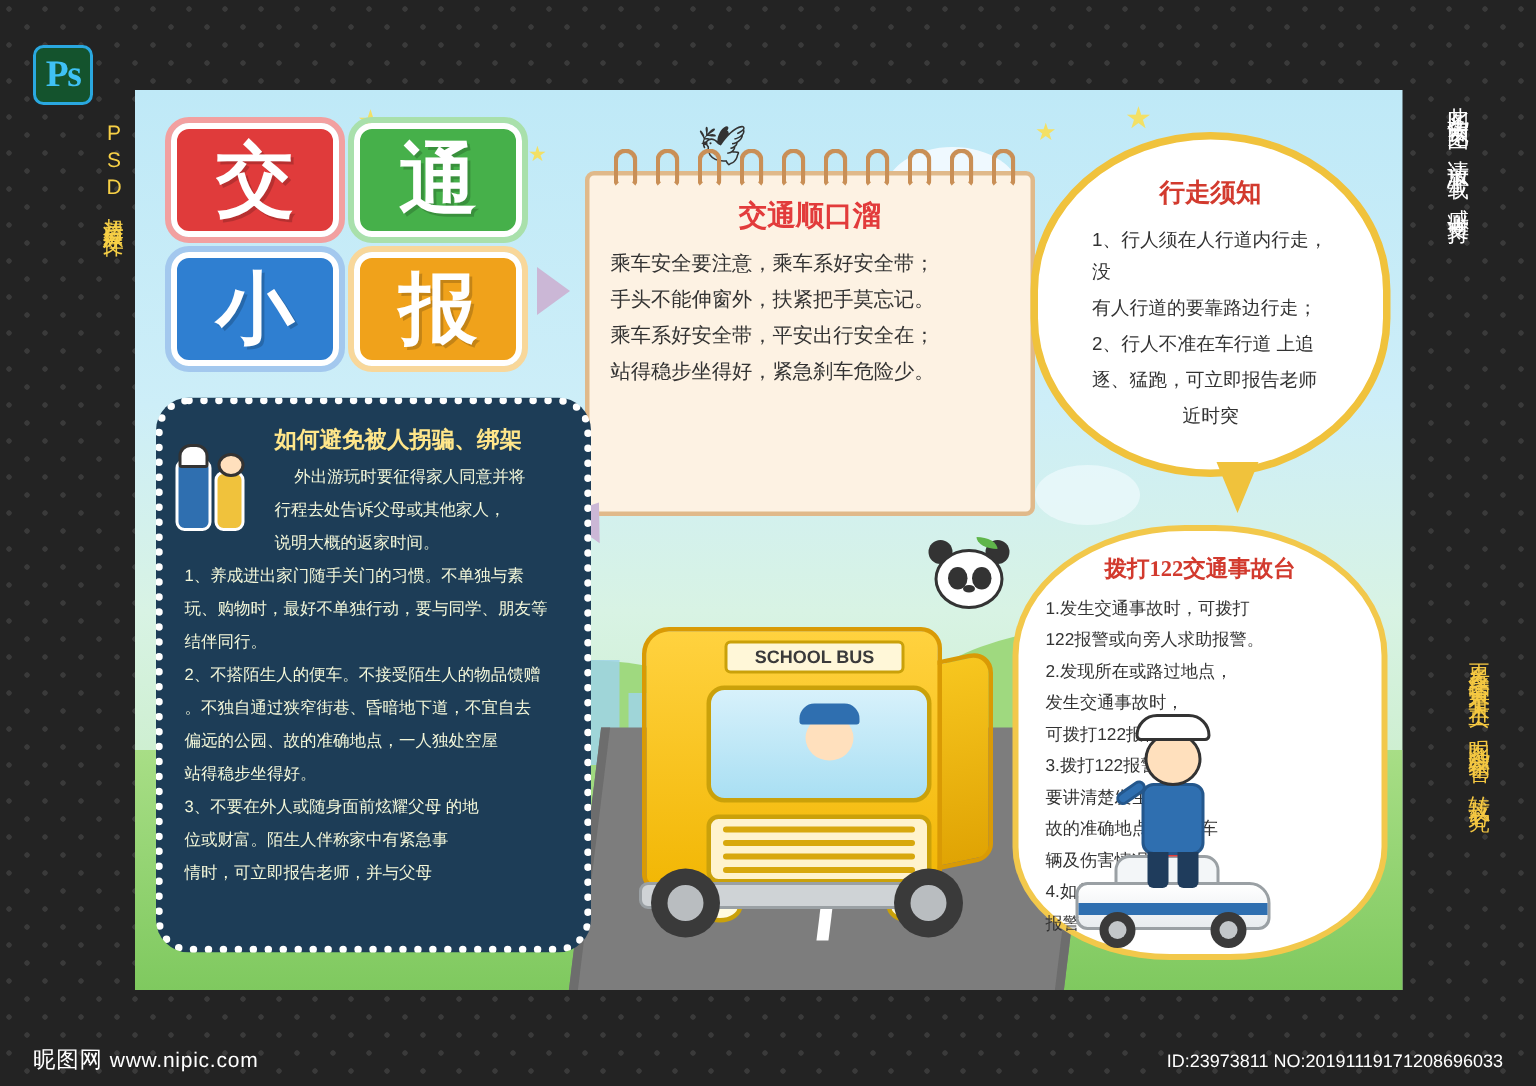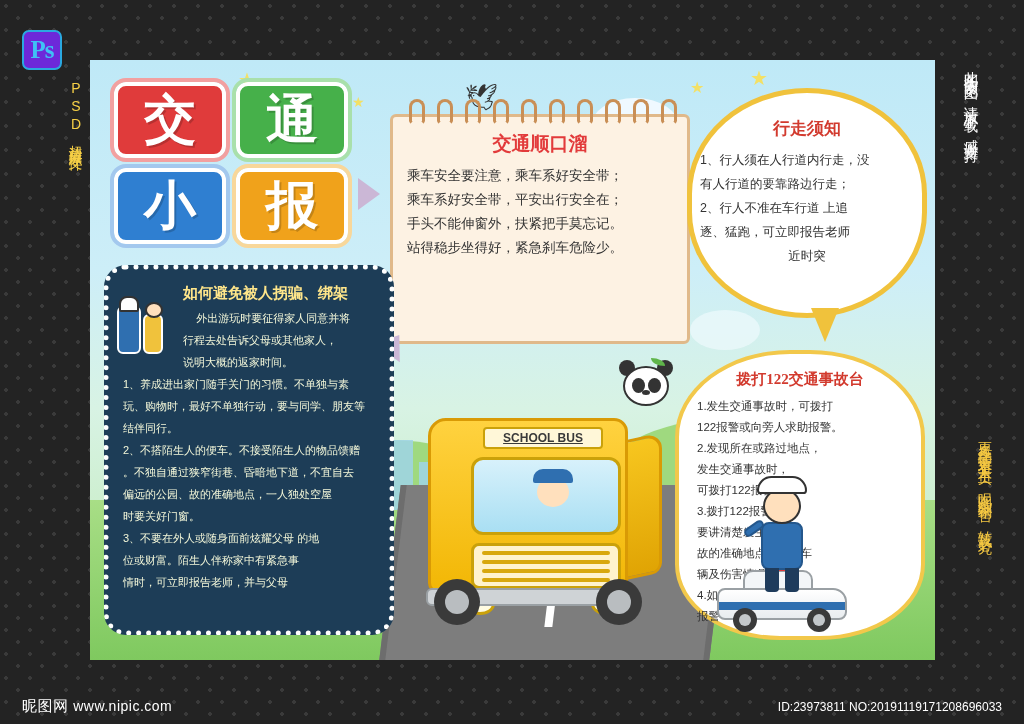--- a/index.html
+++ b/index.html
@@ -19,21 +19,21 @@
     background-color: #232323;
     background-image:
       radial-gradient(circle at 6px 6px, #3a3a3a 1.6px, transparent 2px),
       radial-gradient(circle at 18px 18px, #3a3a3a 1.6px, transparent 2px);
     background-size: 24px 24px, 24px 24px;
   }
   
   .ps-badge {
     position: absolute; left: 22px; top: 30px;
     width: 40px; height: 40px;
-    background: #6d28d9;
+    background: #14532d;
     border: 2px solid #2aa8e0;
     border-radius: 7px;
     color: #3fc1f5;
     font-family: "Liberation Serif", serif;
     font-weight: bold;
     font-size: 25px;
     line-height: 36px;
     text-align: center;
     letter-spacing: -1px;
   }
@@ -184,21 +184,21 @@
     position: absolute; left: 375px; top: 22px; font-size: 26px; color: #333;
   }
 
   
   .bubble-top {
     position: absolute; right: 8px; top: 28px;
     width: 240px; height: 230px;
     background: #fff;
     border: 5px solid #f0c23c;
     border-radius: 50% / 46%;
-    padding: 18px 8px;
+    padding: 18px 36px;
   }
   .bubble-top h3 {
     margin: 6px 0 10px; text-align: center;
     color: #d23a2e; font-size: 17px; font-family: "Liberation Serif", serif;
   }
   .bubble-top p { margin: 3px 0; font-size: 12.5px; line-height: 21px; color: #333; }
   .bubble-tail {
     position: absolute; right: 96px; top: 248px;
     width: 0; height: 0;
     border-left: 14px solid transparent;
@@ -282,21 +282,21 @@
     position:absolute; left:200px; top:48px; width:52px; height:140px;
     background: linear-gradient(#f7c61f,#e0a404);
     border: 3px solid #d99a05;
     border-radius: 0 16px 10px 0;
     transform: skewY(-12deg);
   }
   .bus-sign {
     position:absolute; left:52px; top:6px; width:120px; height:22px;
     background:#fff7d8; border:2px solid #caa10a; border-radius:4px;
     font-size:12px; text-align:center; line-height:19px; color:#3a3a3a;
-    font-family:"Liberation Sans", sans-serif; font-weight:bold;text-decoration:underline;
+    font-family:"Liberation Sans", sans-serif; font-weight:bold;
   }
   .windshield {
     position:absolute; left:40px; top:36px; width:150px; height:78px;
     background: linear-gradient(#d7f1fb,#a9dff3);
     border:3px solid #caa10a; border-radius:12px;
   }
   .driver {
     position:absolute; left:100px; top:48px; width:44px; height:56px;
   }
   .driver .face { position:absolute; left:6px; top:8px; width:32px; height:30px; background:#ffe0bd; border-radius:50%; }
@@ -437,22 +437,22 @@
       <div class="ring"></div>
       <div class="ring"></div>
       <div class="ring"></div>
       <div class="ring"></div>
       <div class="ring"></div>
       <div class="ring"></div>
       <div class="ring"></div>
     </div>
     <h3>交通顺口溜</h3>
     <p>乘车安全要注意，乘车系好安全带；</p>
+    <p>手头不能伸窗外，扶紧把手莫忘记。</p>
     <p>乘车系好安全带，平安出行安全在；</p>
-    <p>手头不能伸窗外，扶紧把手莫忘记。</p>
     <p>站得稳步坐得好，紧急刹车危险少。</p>
   </div>
 
   <div class="arrow a1"></div>
   <div class="arrow a2"></div>
 
   <div class="bubble-top">
     <h3>行走须知</h3>
     <p>1、行人须在人行道内行走，没</p>
     <p>有人行道的要靠路边行走；</p>
@@ -472,21 +472,21 @@
     <h3>如何避免被人拐骗、绑架</h3>
     <p class="indent" style="margin-left:60px">外出游玩时要征得家人同意并将</p>
     <p style="margin-left:60px">行程去处告诉父母或其他家人，</p>
     <p style="margin-left:60px">说明大概的返家时间。</p>
     <p>1、养成进出家门随手关门的习惯。不单独与素</p>
     <p>玩、购物时，最好不单独行动，要与同学、朋友等</p>
     <p>结伴同行。</p>
     <p>2、不搭陌生人的便车。不接受陌生人的物品馈赠</p>
     <p>。不独自通过狭窄街巷、昏暗地下道，不宜自去</p>
     <p>偏远的公园、故的准确地点，一人独处空屋</p>
-    <p>时要关好门窗。</p>
+    <p>站得稳步坐得好。</p>
     <p>3、不要在外人或随身面前炫耀父母        的地</p>
     <p>位或财富。陌生人伴称家中有紧急事</p>
     <p>情时，可立即报告老师，并与父母</p>
   </div>
 
   <div class="panda">
     <div class="ear l"></div>
     <div class="ear r"></div>
     <div class="head"></div>
     <div class="eye l"></div>

